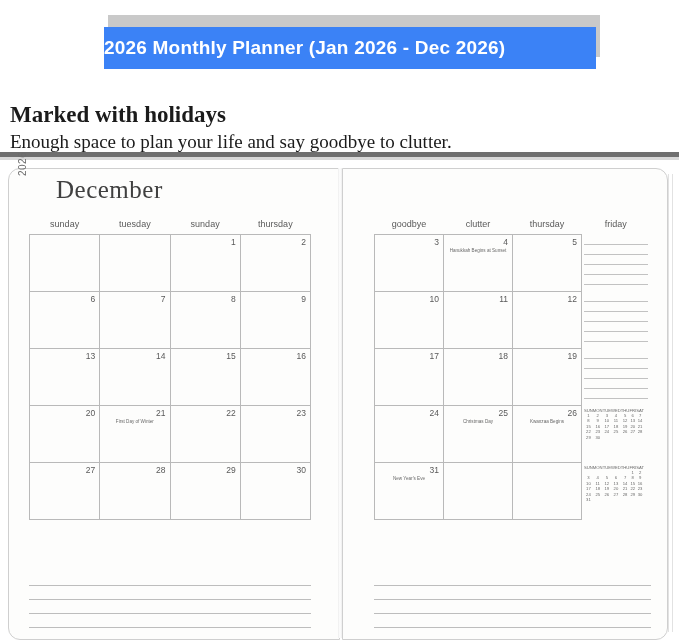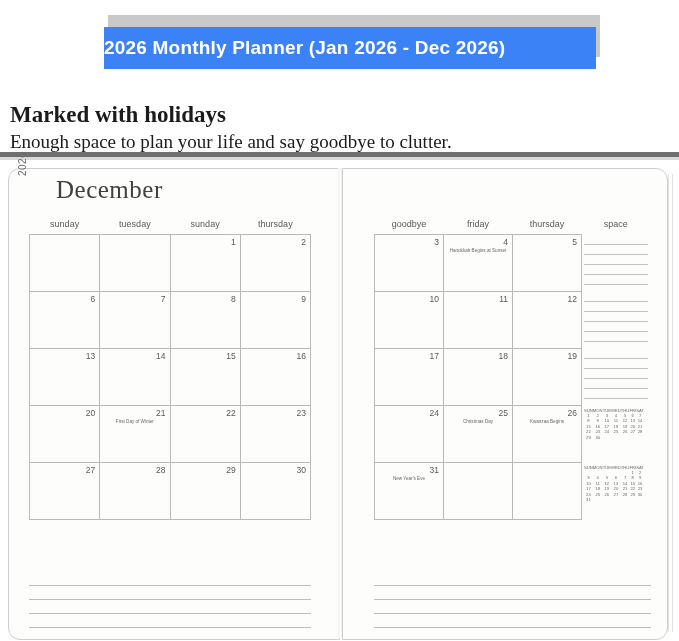--- a/index.html
+++ b/index.html
@@ -394,23 +394,23 @@
         <span class="holiday"></span>
       </td>
     </tr>
   </tbody>
 </table>
 
 <table class="grid grid-right">
   <thead>
     <tr>
       <th>goodbye</th>
+      <th>clutter</th>
+      <th>thursday</th>
       <th>friday</th>
-      <th>thursday</th>
-      <th>space</th>
     </tr>
   </thead>
   <tbody>
     <tr>
       <td>
         <span class="daynum">3</span>
         <span class="holiday"></span>
       </td>
       <td>
         <span class="daynum">4</span>

